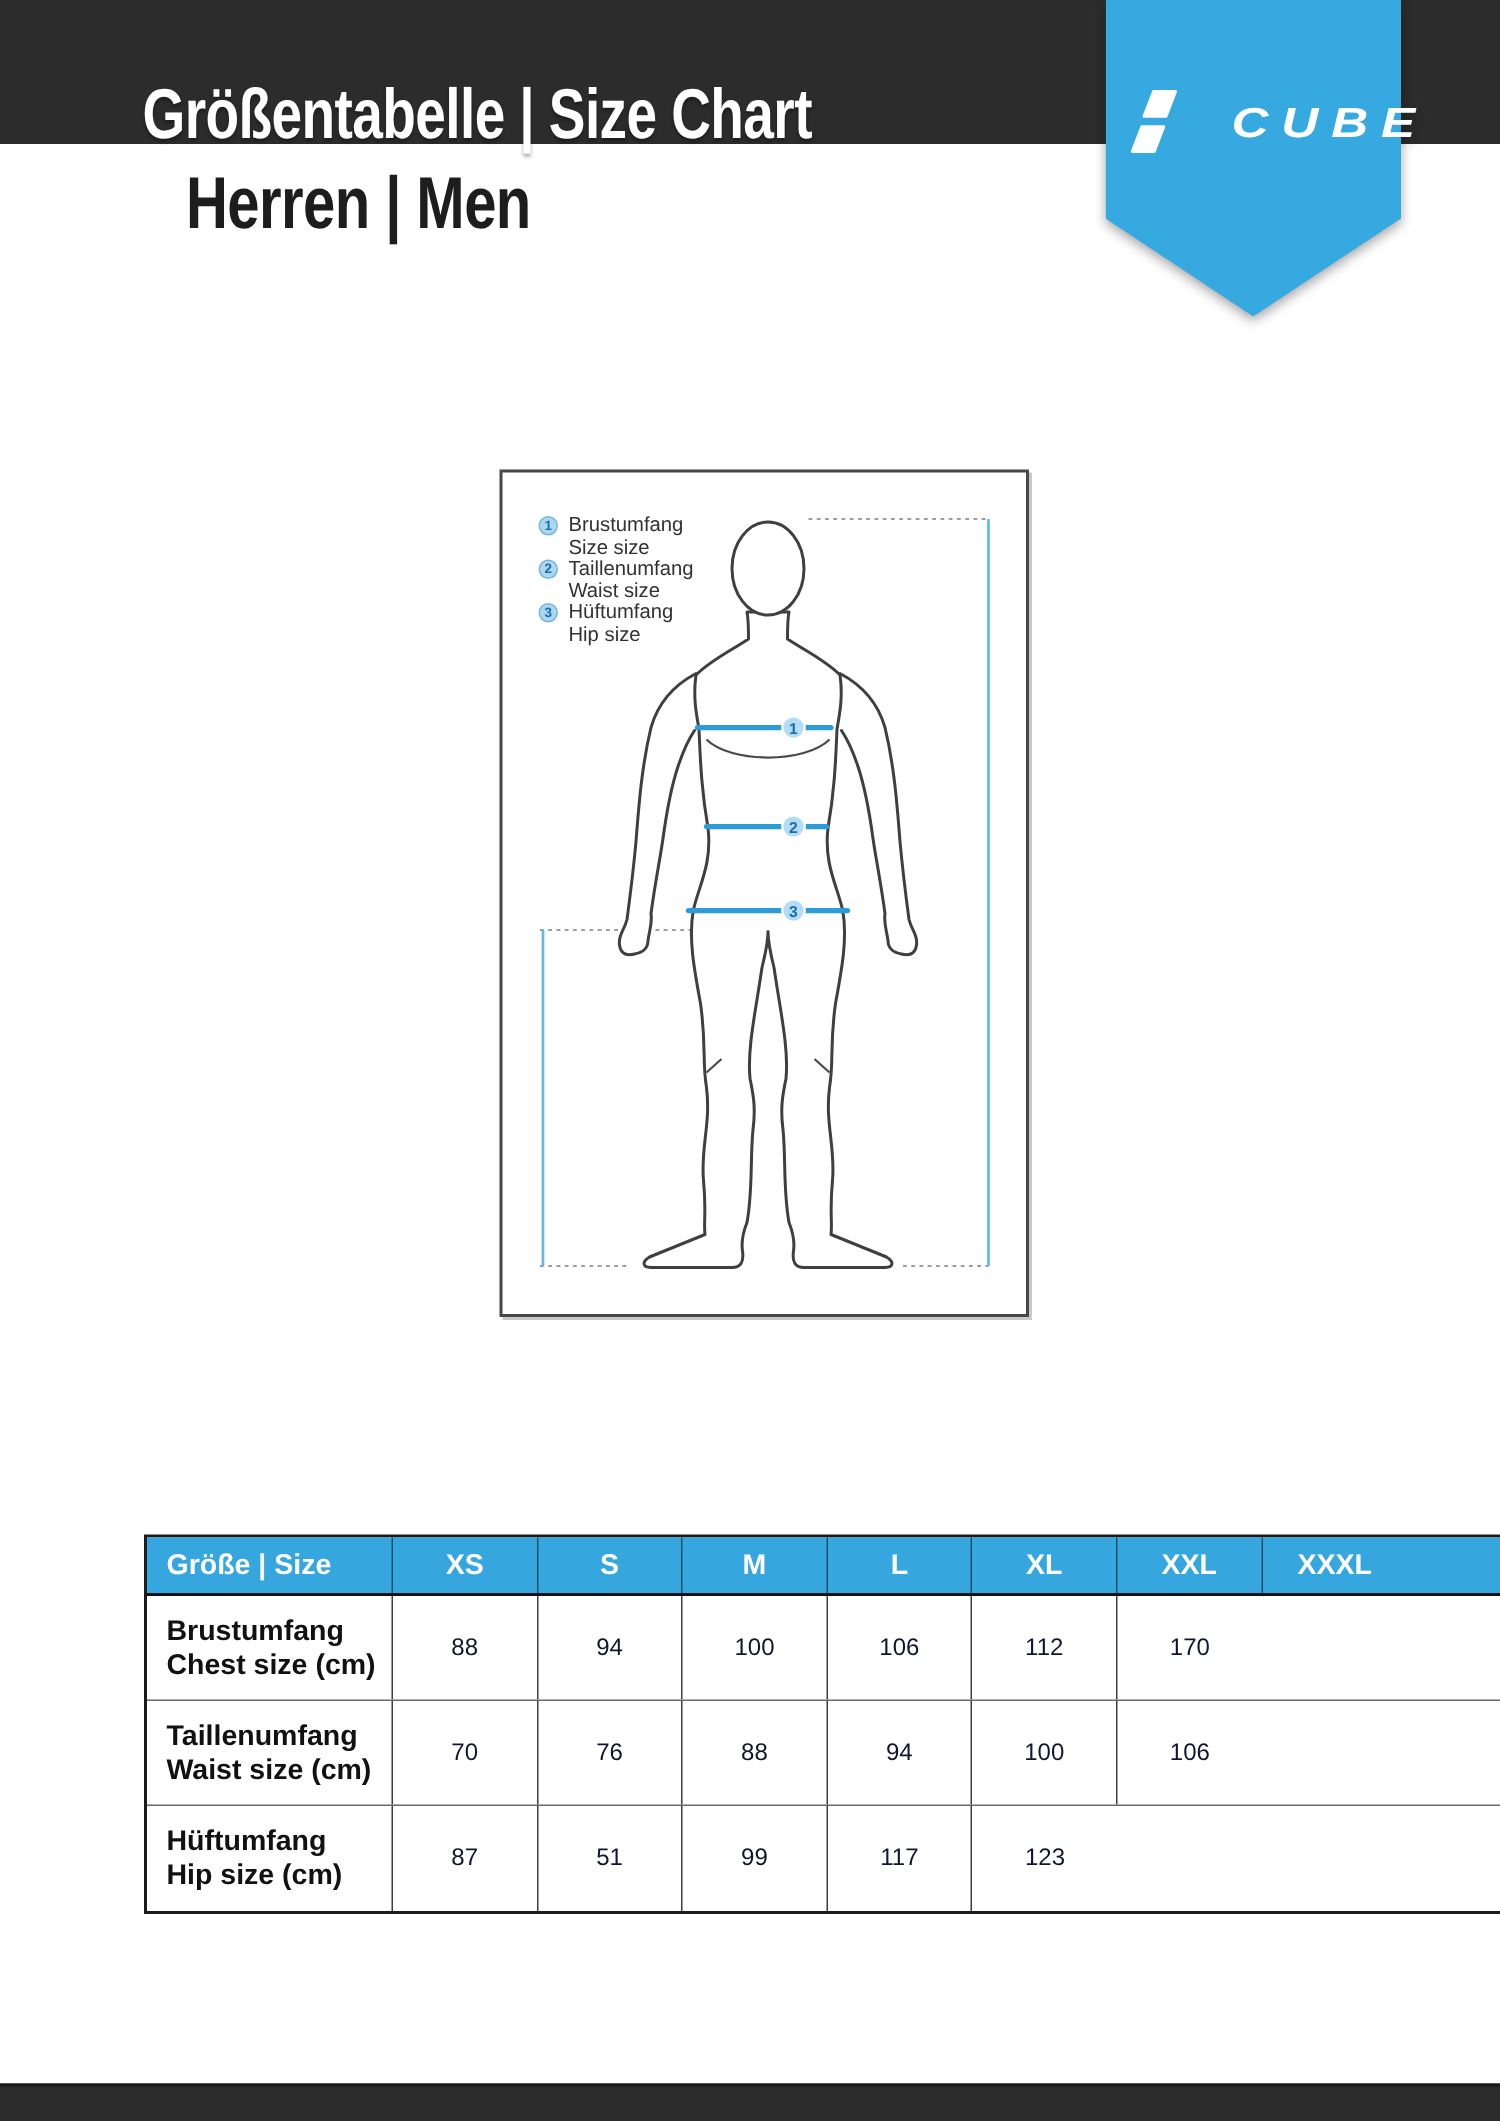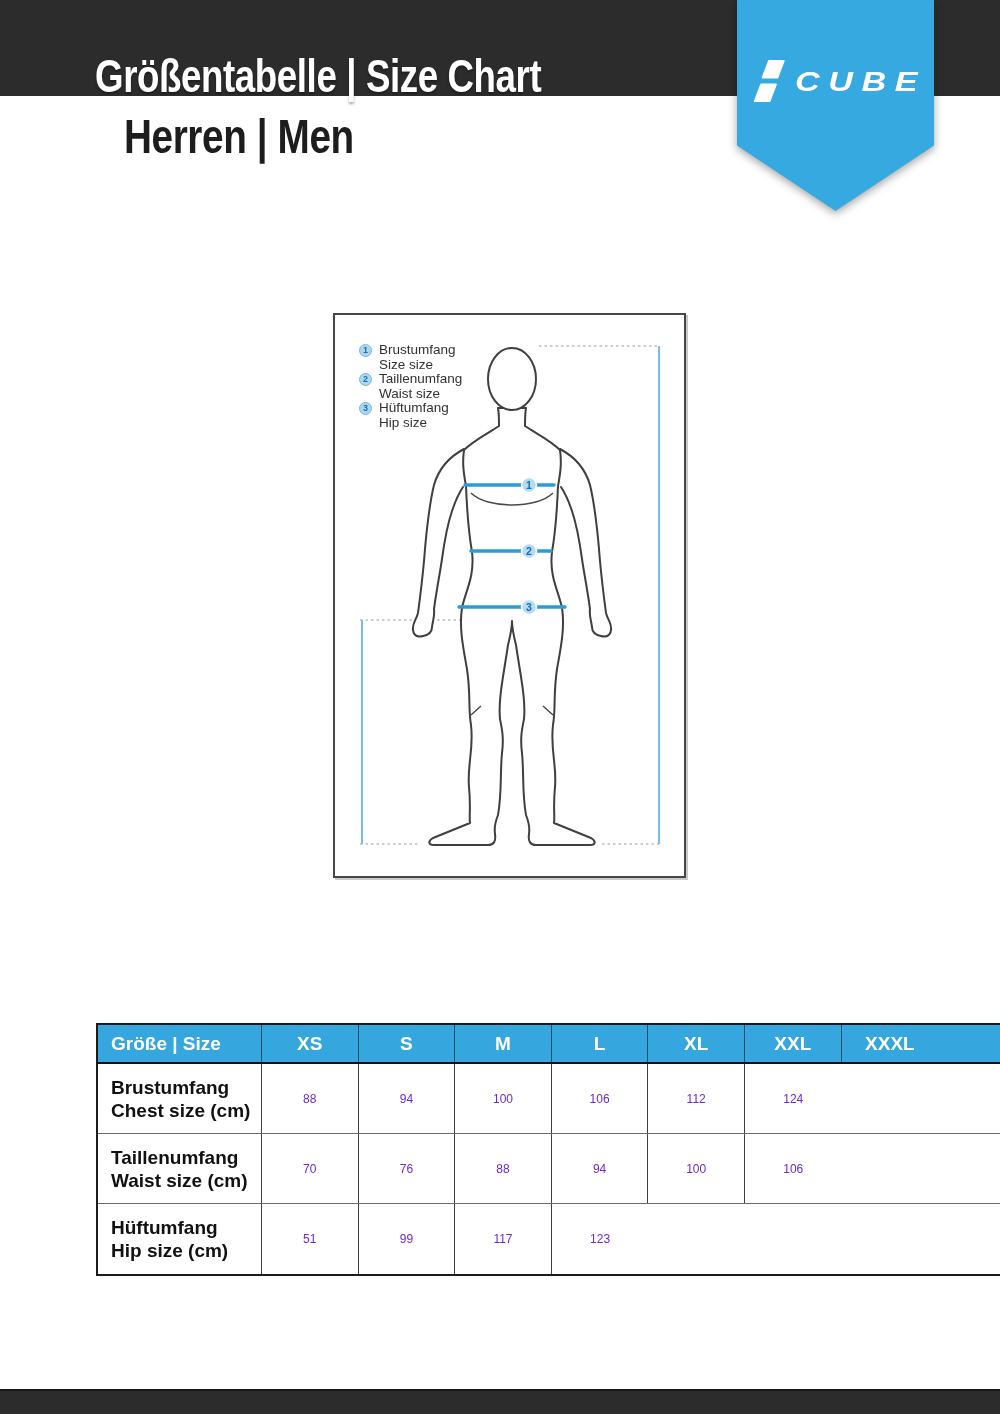--- a/index.html
+++ b/index.html
@@ -37,21 +37,21 @@
     position:absolute; left:737px; top:0; width:197px; height:211px;
     filter:drop-shadow(0 3px 4px rgba(0,0,0,0.35));
   }
   .ribbon {
     position:absolute; inset:0;
     background:#36a9e0;
     clip-path:polygon(0 0, 100% 0, 100% 69%, 50% 100%, 0 69%);
   }
   .brand-logo {
     position:absolute; left:16px; top:58px; height:46px;
-    display:flex; align-items:center;
+    display:flex; align-items:center;gap:26px;
   }
   .brand-mark { width:34px; height:45px; flex:0 0 auto; }
   .brand-text {
     margin-left:8px;
     font-size:28px; font-weight:bold; font-style:italic;
     letter-spacing:7px; color:#ffffff; line-height:45px;
     transform:scaleX(1.22); transform-origin:left center;
     white-space:nowrap;
   }
 
@@ -92,21 +92,21 @@
   .t-row.body:last-child { border-bottom:none; }
   .th {
     color:#ffffff; font-weight:bold; font-size:19px;
     display:flex; align-items:center; justify-content:center;
     border-right:1px solid #1e4f66;
   }
   .th:last-child { border-right:none; }
   .th.first { justify-content:flex-start; padding-left:13px; }
   .td {
     display:flex; align-items:center; justify-content:center;
-    font-size:12px; color:#6d28d9;
+    font-size:16px; color:#0f172a;
     border-right:1px solid #3e3e3e;
   }
   .td:last-child { border-right:none; }
   .td.label {
     flex-direction:column; align-items:flex-start; justify-content:center;
     padding-left:13px; font-weight:bold; font-size:19px; line-height:23px;
     color:#111111;
   }
 
   
@@ -213,41 +213,42 @@
   <div class="t-row body">
     <div class="td label">
       <span>Brustumfang</span>
       <span>Chest size (cm)</span>
     </div>
     <div class="td">88</div>
     <div class="td">94</div>
     <div class="td">100</div>
     <div class="td">106</div>
     <div class="td">112</div>
-    <div class="td">124</div>
+    <div class="td">170</div>
   </div>
 
   <div class="t-row body">
     <div class="td label">
       <span>Taillenumfang</span>
       <span>Waist size (cm)</span>
     </div>
     <div class="td">70</div>
     <div class="td">76</div>
     <div class="td">88</div>
     <div class="td">94</div>
     <div class="td">100</div>
     <div class="td">106</div>
   </div>
 
   <div class="t-row body">
     <div class="td label">
       <span>Hüftumfang</span>
       <span>Hip size (cm)</span>
     </div>
+    <div class="td">87</div>
     <div class="td">51</div>
     <div class="td">99</div>
     <div class="td">117</div>
     <div class="td">123</div>
   </div>
 </div>
 
 <div class="footer-bar"></div>
 
 </body></html>

